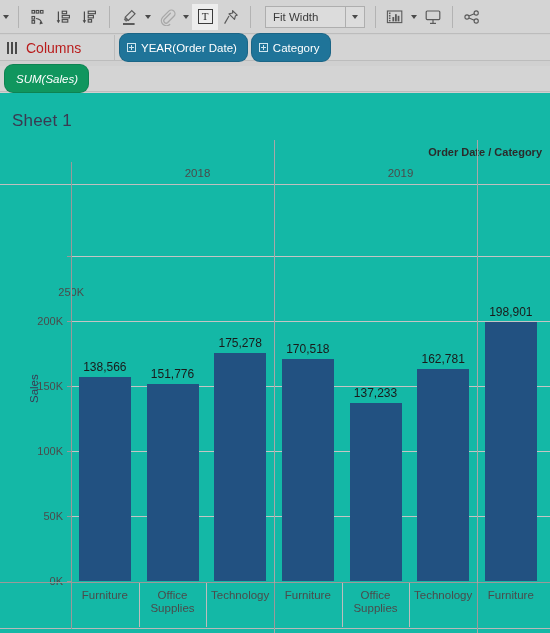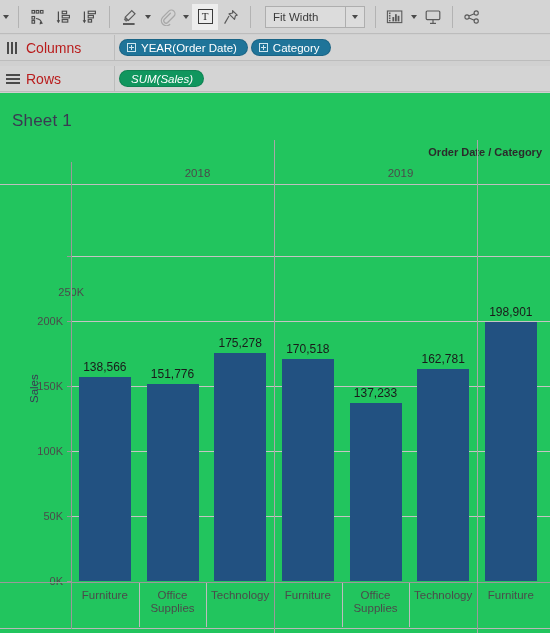--- a/index.html
+++ b/index.html
@@ -83,21 +83,21 @@
     border-right: 1px solid #bcbcbc;
     flex: 0 0 auto;
   }
   .shelf-icon { width: 26px; display:flex; align-items:center; justify-content:center; }
   .shelf-name { font-size: 14px; color: #b91c1c; }
   .shelf-drop {
     flex: 1; height: 26px; display: flex; align-items: center;
     padding-left: 4px; gap: 3px;
   }
   .pill {
-    height: 17px; border-radius: 9px;
+    height: 29px; border-radius: 9px;
     display: inline-flex; align-items: center;
     padding: 0 10px 0 7px;
     font-size: 11.5px; color: #ffffff;
     white-space: nowrap;
     border: 1px solid rgba(0,0,0,0.12);
   }
   .pill.blue { background: #1f7499; }
   .pill.green { background: #10965e; padding-left: 11px; font-style: italic; }
   .pill .plusbox {
     width: 9px; height: 9px; margin-right: 5px;
@@ -105,21 +105,21 @@
   }
   .pill .plusbox::before, .pill .plusbox::after {
     content: ""; position: absolute; background: #cfe6ef;
   }
   .pill .plusbox::before { left: 1px; right: 1px; top: 3px; height: 1px; }
   .pill .plusbox::after { top: 1px; bottom: 1px; left: 3px; width: 1px; }
 
   
   .viz {
     position: absolute; left: 0; top: 93px; width: 550px; height: 540px;
-    background: #22c55e;
+    background: #14b8a6;
   }
   .sheet-title {
     position: absolute; left: 12px; top: 18px;
     font-size: 17px; color: #3a3a52; letter-spacing: 0.2px;
   }
   .corner-header {
     position: absolute; right: 8px; top: 53px;
     font-size: 11px; font-weight: bold; color: #2b2b2b;
     white-space: nowrap;
   }
@@ -321,32 +321,20 @@
         <span>YEAR(Order Date)</span>
       </span>
       <span class="pill blue">
         <span class="plusbox"></span>
         <span>Category</span>
       </span>
     </div>
   </div>
 
   <div class="shelf rows">
-    <div class="shelf-label">
-      <span class="shelf-icon">
-        <svg width="14" height="12" viewBox="0 0 14 12">
-          <g fill="#4a4a4a">
-            <rect x="0" y="1" width="14" height="2"></rect>
-            <rect x="0" y="5" width="14" height="2"></rect>
-            <rect x="0" y="9" width="14" height="2"></rect>
-          </g>
-        </svg>
-      </span>
-      <span class="shelf-name">Rows</span>
-    </div>
     <div class="shelf-drop">
       <span class="pill green">
         <span>SUM(Sales)</span>
       </span>
     </div>
   </div>
 
   <div class="viz">
     <div class="sheet-title">Sheet 1</div>
     <div class="corner-header">Order Date / Category</div>

